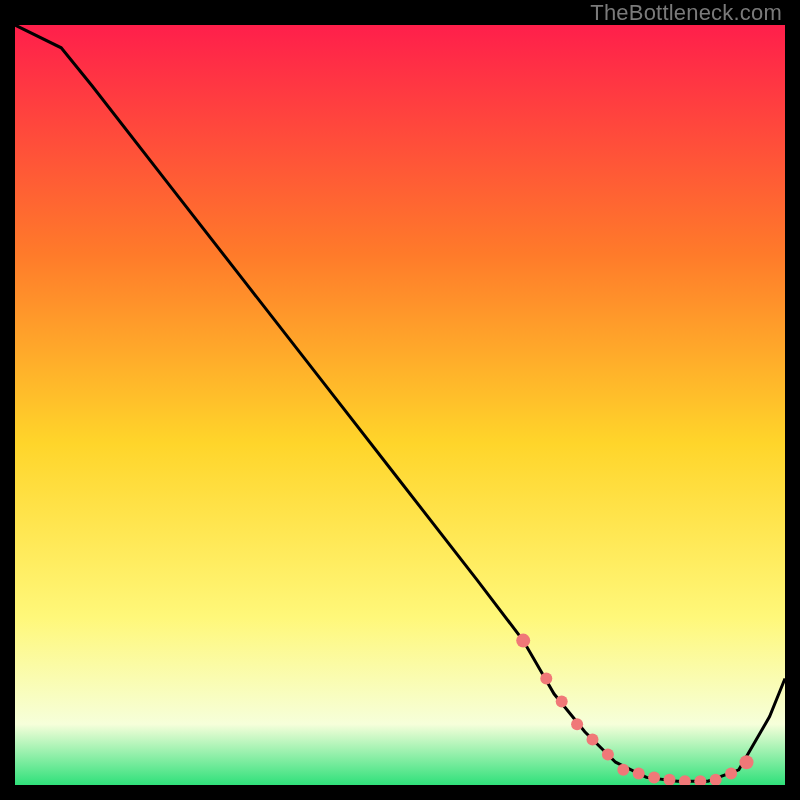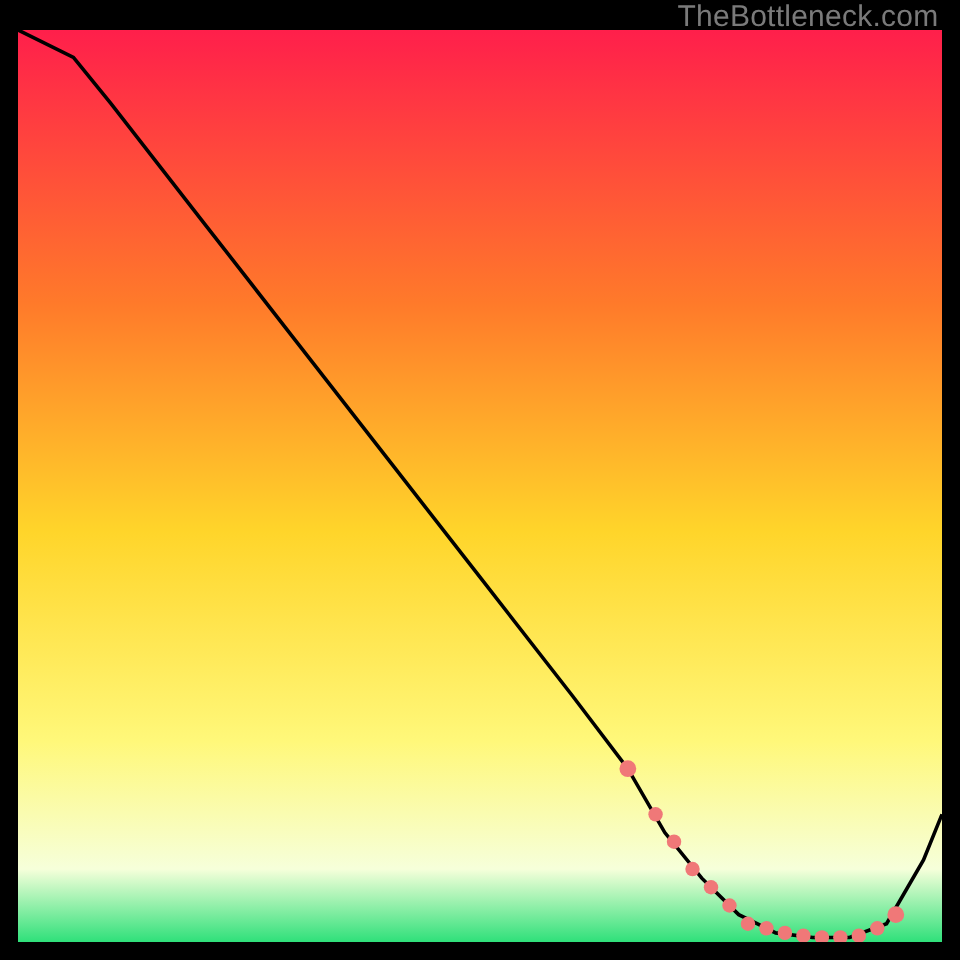--- a/index.html
+++ b/index.html
@@ -17,21 +17,21 @@
     top: 15px;
     width: 770px;
     height: 770px;
     background: #000;
   }
   .watermark {
     position: absolute;
     top: 0px;
     right: 18px;
     color: #7a7a7a;
-    font-size: 25px;
+    font-size: 22px;
     font-weight: 500;
     letter-spacing: 0.2px;
     z-index: 20;
   }
   .plot {
     position: absolute;
     left: 15px;
     top: 25px;
     width: 770px;
     height: 760px;

